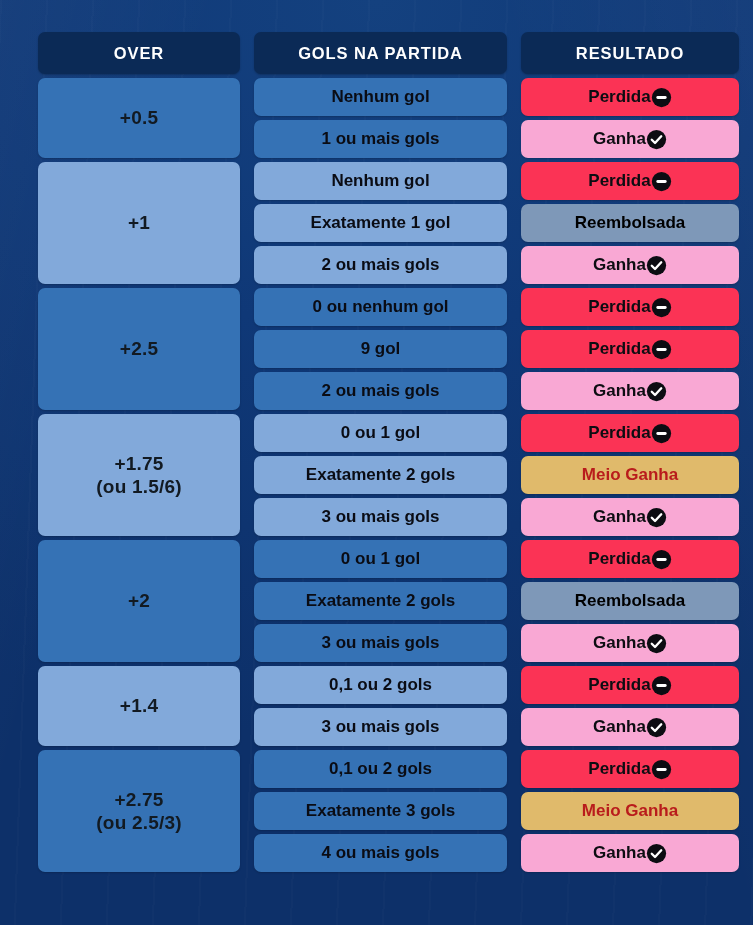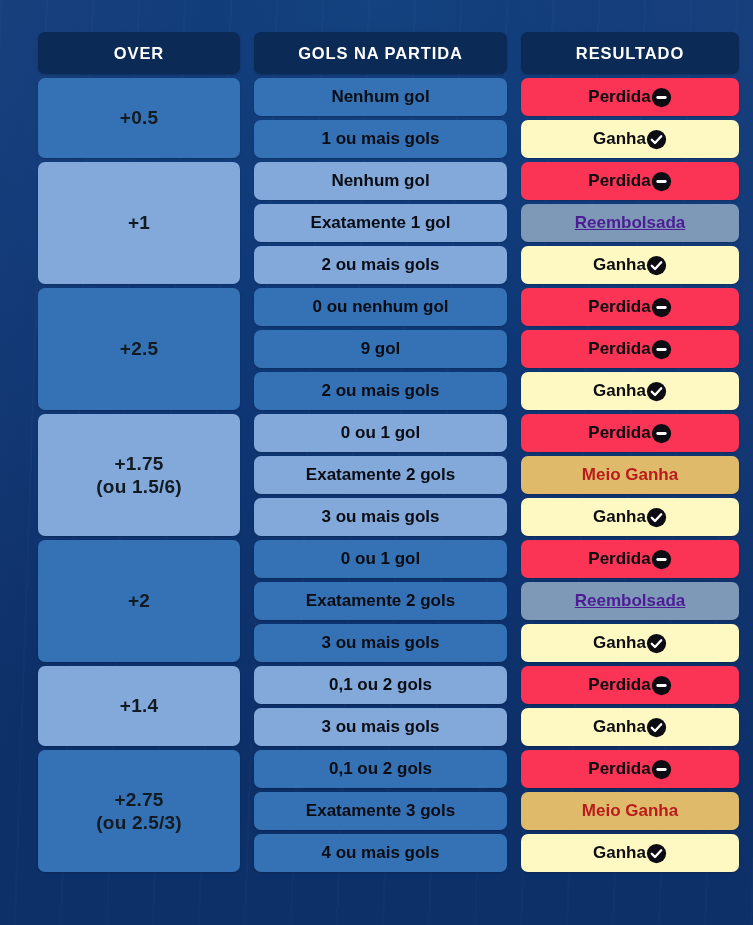--- a/index.html
+++ b/index.html
@@ -88,22 +88,22 @@
     font-size: 19px;
     font-weight: bold;
   }
 
   
   .tone-a { background: #3572b5; }
   .tone-b { background: #82a9da; }
 
   
   .res-lost     { background: #fb3355; color:#0d0d12; }
-  .res-won      { background: #fef9c3; color:#0d0d12; }
-  .res-refund   { background: #7e98b8; color:#4c1d95;text-decoration:underline; }
+  .res-won      { background: #f9a8d4; color:#0d0d12; }
+  .res-refund   { background: #7e98b8; color:#000000; }
   .res-halfwon  { background: #e0ba6b; color:#b91c1c; }
 
   .res-inner {
     display: flex;
     align-items: center;
     justify-content: center;
     height: 100%;
   }
   .res-inner .label { white-space: nowrap; }
 

